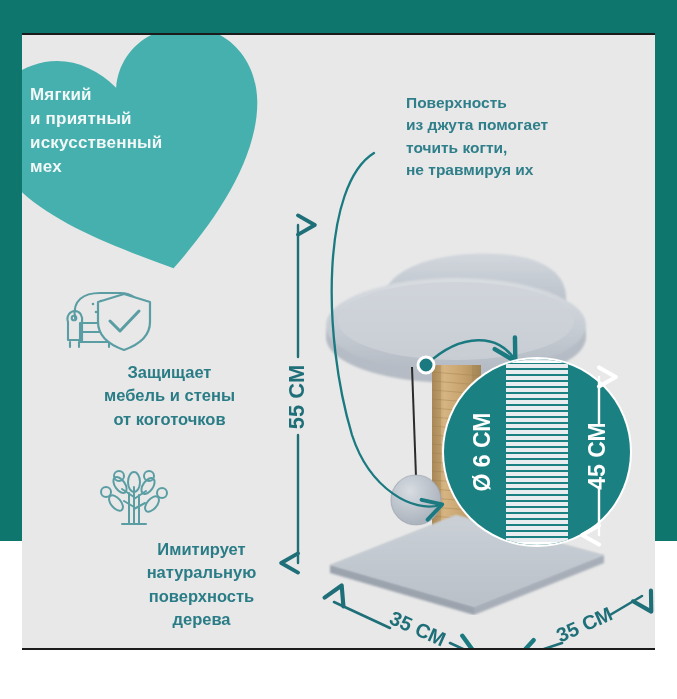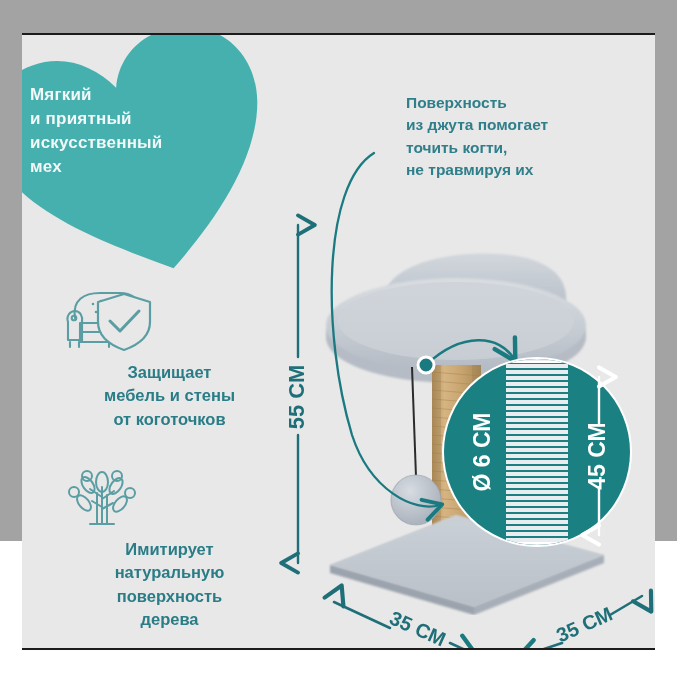--- a/index.html
+++ b/index.html
@@ -11,21 +11,21 @@
     width: 677px;
     height: 699px;
     overflow: hidden;
     font-family: "Liberation Sans", sans-serif;
   }
 
   #stage {
     position: relative;
     width: 677px;
     height: 541px;
-    background: #a3a3a3;
+    background: #0f766e;
   }
 
   
   #panel {
     position: absolute;
     left: 22px;
     top: 33px;
     width: 633px;
     height: 617px;
     background: #e8e8e8;
@@ -71,21 +71,21 @@
     white-space: pre-line;
   }
 
   
   .feature {
     position: absolute;
     left: 40px;
     width: 215px;
   }
   .feature.f1 { top: 255px; }
-  .feature.f2 { top: 432px; }
+  .feature.f2 { top: 432px; margin-left: 32px; }
 
   .feature .ficon {
     height: 62px;
     margin-bottom: 9px;
   }
   .feature .ficon svg { display: block; }
 
   .feature .flabel {
     color: #2a7c86;
     font-size: 16.5px;

